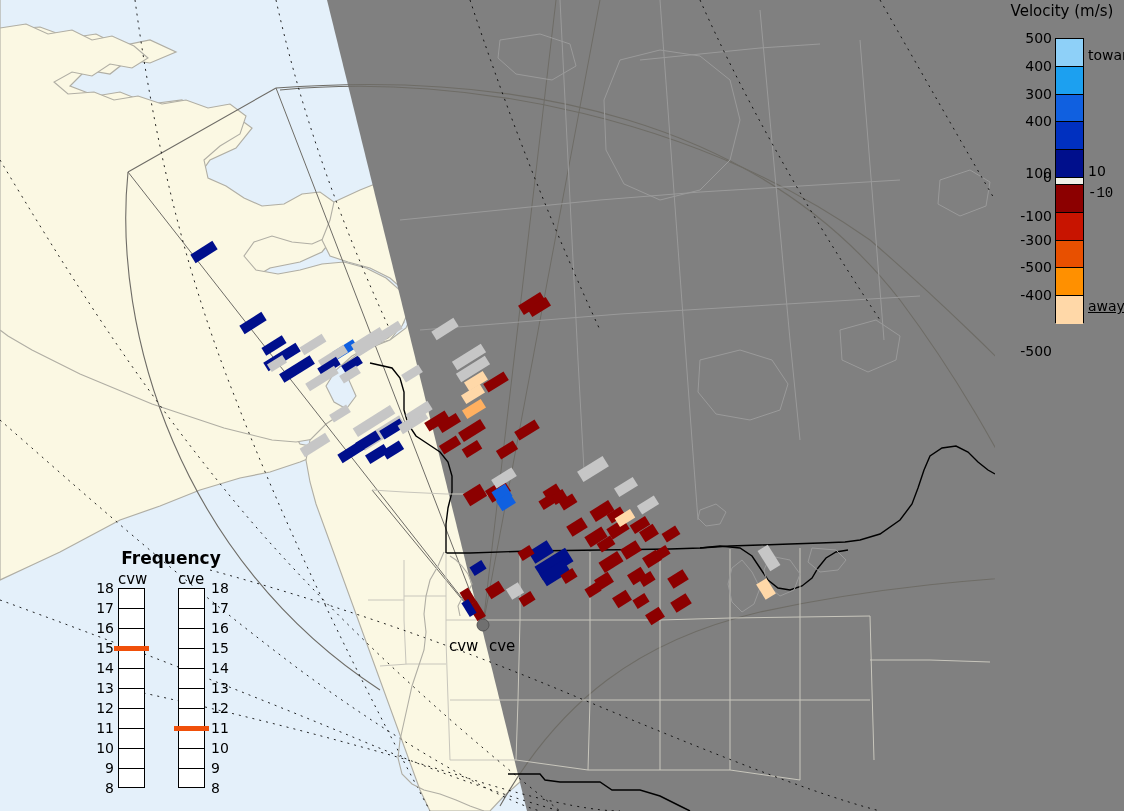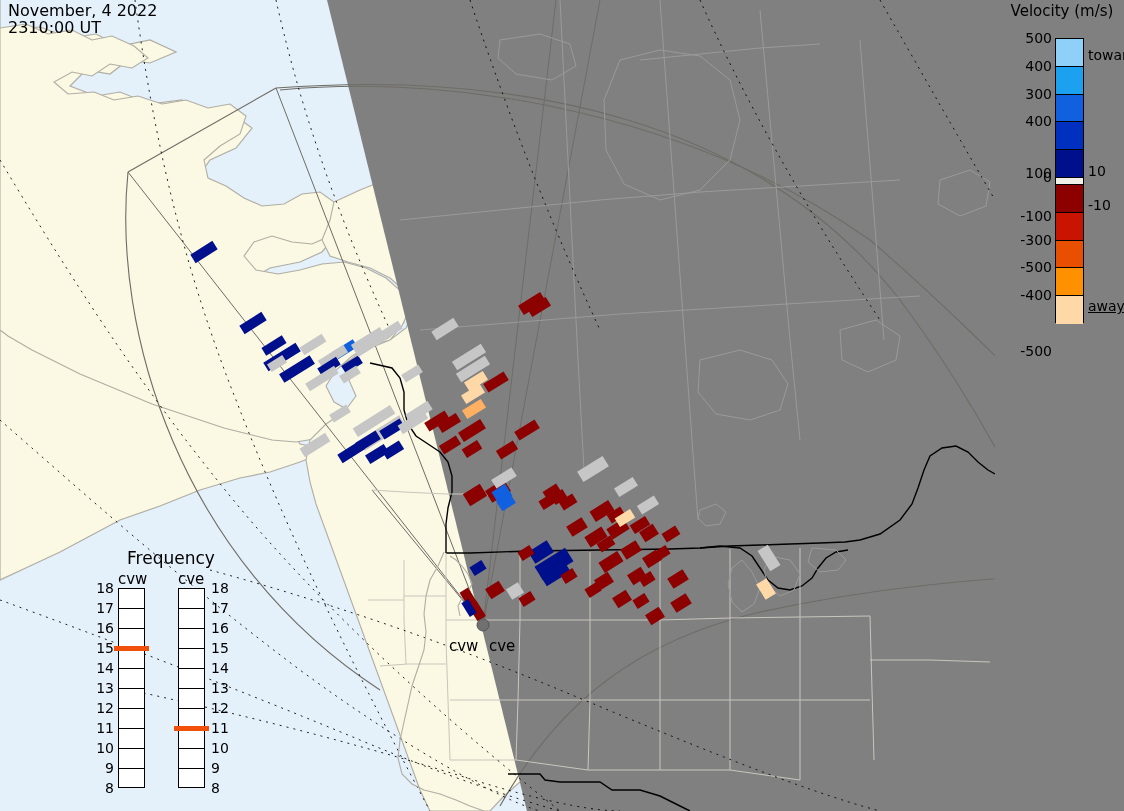--- a/index.html
+++ b/index.html
@@ -21,21 +21,21 @@
               border:1px solid #000;box-sizing:border-box;}
   .cb-cell{width:100%;box-sizing:border-box;}
   .cb-tick{position:absolute;right:72px;font-size:14px;color:#000;
            text-align:right;white-space:nowrap;transform:translateY(-50%);}
   .cb-side{position:absolute;left:93px;font-size:14px;color:#000;
            white-space:nowrap;transform:translateY(-50%);}
 
   
   #freq{position:absolute;left:96px;top:548px;width:150px;height:256px;}
   #freq-title{position:absolute;left:0;top:0;width:150px;text-align:center;
-              font-size:17px;color:#000;}
+              font-size:17px;color:#000;font-weight:bold;}
   .freq-col-label{position:absolute;top:22px;font-size:15px;color:#000;}
   .freq-bar{position:absolute;top:40px;width:27px;height:200px;
             border:1px solid #000;box-sizing:border-box;background:#fff;}
   .freq-seg{width:100%;height:20px;box-sizing:border-box;
             border-bottom:1px solid #000;}
   .freq-seg:last-child{border-bottom:none;}
   .freq-mark{position:absolute;height:5px;background:#f0500a;}
   .freq-num{position:absolute;font-size:14px;color:#000;
             transform:translateY(-50%);white-space:nowrap;}
   .freq-num.left{text-align:right;}
@@ -410,21 +410,20 @@
         <div class="freq-num right" style="top: 120px; left: 115px; width: 26px;">14</div>
         <div class="freq-num right" style="top: 140px; left: 115px; width: 26px;">13</div>
         <div class="freq-num right" style="top: 160px; left: 115px; width: 26px;">12</div>
         <div class="freq-num right" style="top: 180px; left: 115px; width: 26px;">11</div>
         <div class="freq-num right" style="top: 200px; left: 115px; width: 26px;">10</div>
         <div class="freq-num right" style="top: 220px; left: 115px; width: 26px;">9</div>
         <div class="freq-num right" style="top: 240px; left: 115px; width: 26px;">8</div>
         <div class="freq-mark" style="top: 178px; left: 78px; width: 35px; background: rgb(240, 80, 10);"></div>
       </div>
 
-    <div id="stamp"><span>November, 4 2022</span><br><span>2310:00 UT</span></div>
   </div>
 
   <div id="cbar-panel">
     <div id="cbar-title">Velocity (m/s)</div>
     <div id="cbar-strip">
         <div class="cb-cell" style="height: 27.8px; background: rgb(142, 208, 248); border-bottom: 1px solid rgb(0, 0, 0);"></div>
         <div class="cb-cell" style="height: 27.8px; background: rgb(28, 160, 240); border-bottom: 1px solid rgb(0, 0, 0);"></div>
         <div class="cb-cell" style="height: 27.8px; background: rgb(16, 96, 224); border-bottom: 1px solid rgb(0, 0, 0);"></div>
         <div class="cb-cell" style="height: 27.8px; background: rgb(0, 48, 192); border-bottom: 1px solid rgb(0, 0, 0);"></div>
         <div class="cb-cell" style="height: 27.8px; background: rgb(0, 15, 140); border-bottom: 1px solid rgb(0, 0, 0);"></div>
@@ -441,17 +440,17 @@
       <div class="cb-tick" style="top: 121.4px;">400</div>
       <div class="cb-tick" style="top: 149.2px; margin-top: 24px;">100</div>
       <div class="cb-tick" style="top: 177px;">0</div>
       <div class="cb-tick" style="top: 216px;">-100</div>
       <div class="cb-tick" style="top: 239.6px;">-300</div>
       <div class="cb-tick" style="top: 267.4px;">-500</div>
       <div class="cb-tick" style="top: 295.2px;">-400</div>
       <div class="cb-tick" style="top: 323px; margin-top: 28px;">-500</div>
       <div class="cb-side" style="top: 55px;">toward</div>
       <div class="cb-side" style="top: 171px;">10</div>
-      <div class="cb-side" style="top: 205px;">-10</div>
+      <div class="cb-side" style="top: 193px; font-family: Liberation Mono, monospace;">-10</div>
       <div class="cb-side" style="top: 306px; text-decoration: underline;">away</div>
     </div>
 
 </div>
 
 </body></html>

